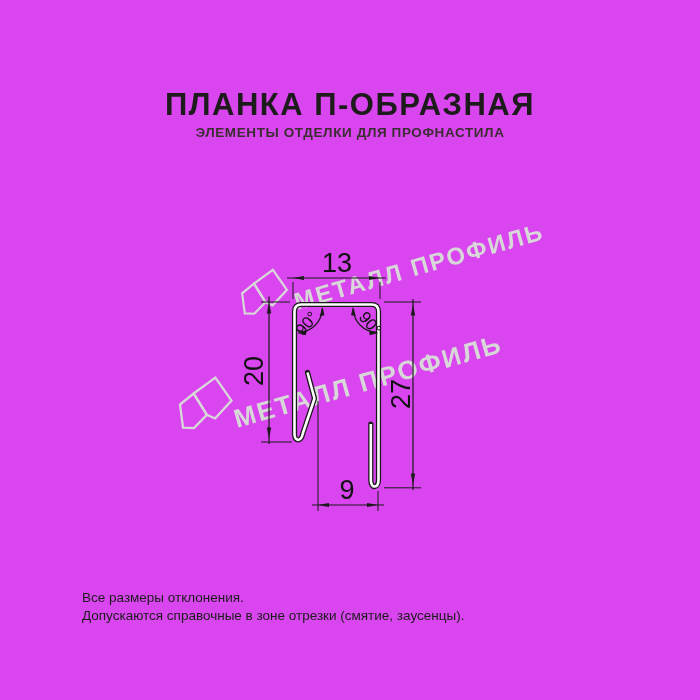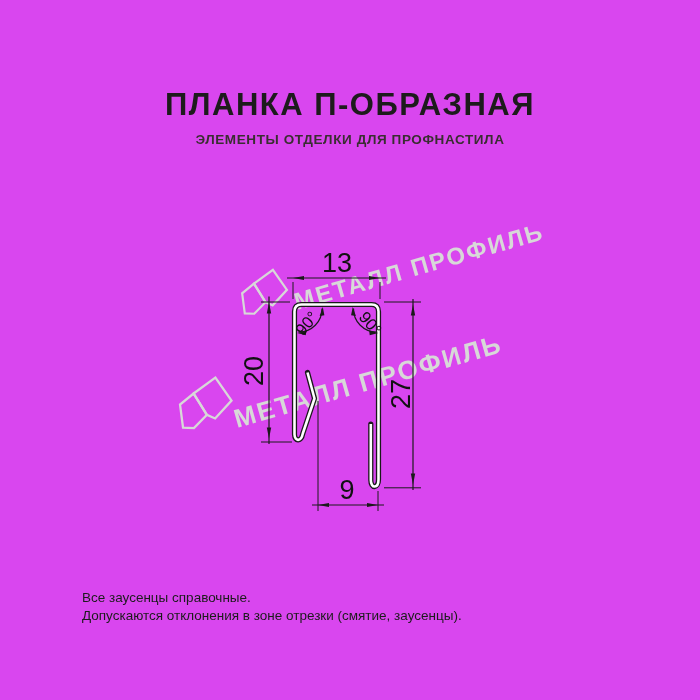--- a/index.html
+++ b/index.html
@@ -16,21 +16,21 @@
     text-align:center;
   }
   .title{
     font-size:31px;
     font-weight:700;
     letter-spacing:1.5px;
     line-height:29px;
     color:#1d1b1c;
   }
   .subtitle{
-    margin-top:13px;
+    margin-top:6px;
     font-size:13.5px;
     font-weight:700;
     letter-spacing:0.6px;
     color:#3a2e31;
   }
   .drawing-svg{
     position:absolute;top:0;left:0;
   }
   .footer{
     position:absolute;
@@ -146,17 +146,17 @@
       <line class="extline" x1="318" y1="401" x2="318" y2="511"></line>
       <line class="extline" x1="378" y1="491" x2="378" y2="511"></line>
       <line class="dimline" x1="312" y1="505" x2="384" y2="505"></line>
       <polygon class="arrow" points="318,505 329,502.9 329,507.1"></polygon>
       <polygon class="arrow" points="378,505 367,502.9 367,507.1"></polygon>
       <text class="dim-num" x="347" y="499" text-anchor="middle">9</text>
     </g>
   </svg>
 
   <div class="footer">
-    <div>Все заусенцы справочные.</div>
-    <div>Допускаются отклонения в зоне отрезки (смятие, заусенцы).</div>
+    <div>Все размеры отклонения.</div>
+    <div>Допускаются справочные в зоне отрезки (смятие, заусенцы).</div>
   </div>
 
 </div>
 
 </body></html>

